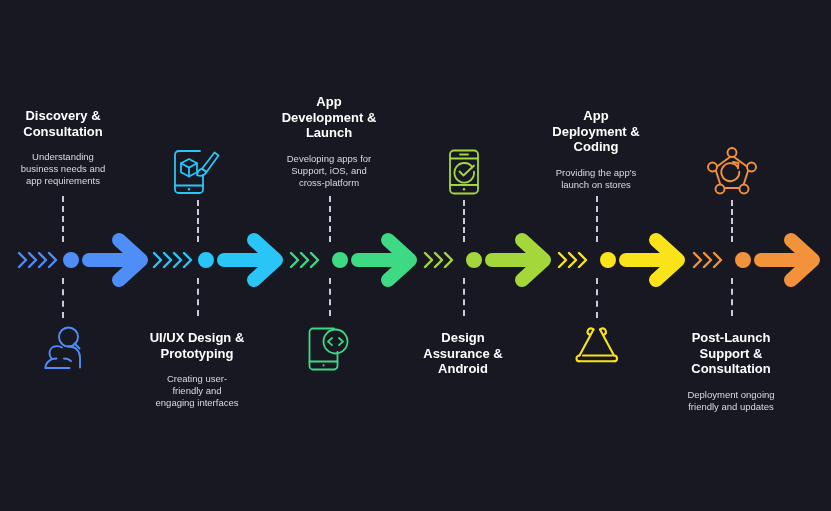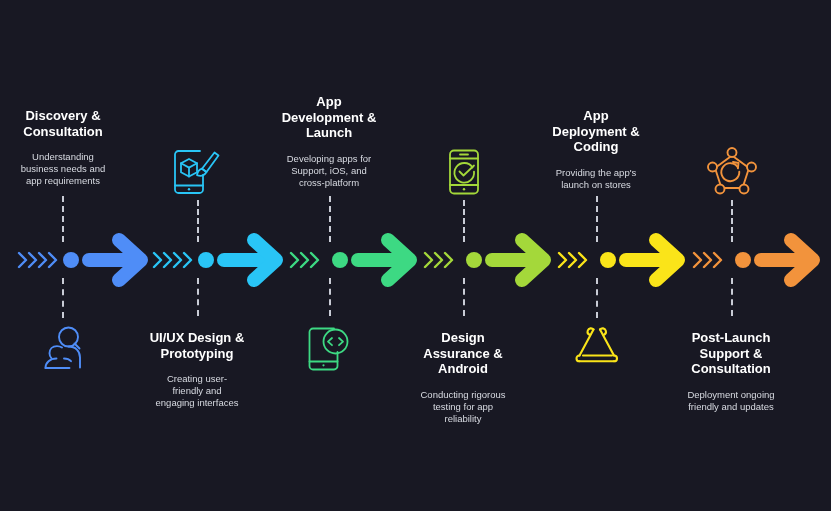--- a/index.html
+++ b/index.html
@@ -181,25 +181,20 @@
       <path d="M17.5 23.5l4 4 10.5 -10"></path>
     </svg>
   </div>
   <div class="dash-up" style="left:463px; top:200px; height:42px;"></div>
   <div class="dash-down" style="left:463px; top:278px; height:38px;"></div>
   <div class="label-block" style="left:403px; top:330px; width:120px;">
     <div class="label-title">
       <span>Design</span><br>
       <span>Assurance &amp;</span><br>
       <span>Android</span>
-    </div>
-    <div class="label-desc">
-      <span>Conducting rigorous</span><br>
-      <span>testing for app</span><br>
-      <span>reliability</span>
     </div>
   </div>
 
   <div class="label-block" style="left:536px; top:108px; width:120px;">
     <div class="label-title">
       <span>App</span><br>
       <span>Deployment &amp;</span><br>
       <span>Coding</span>
     </div>
     <div class="label-desc">

